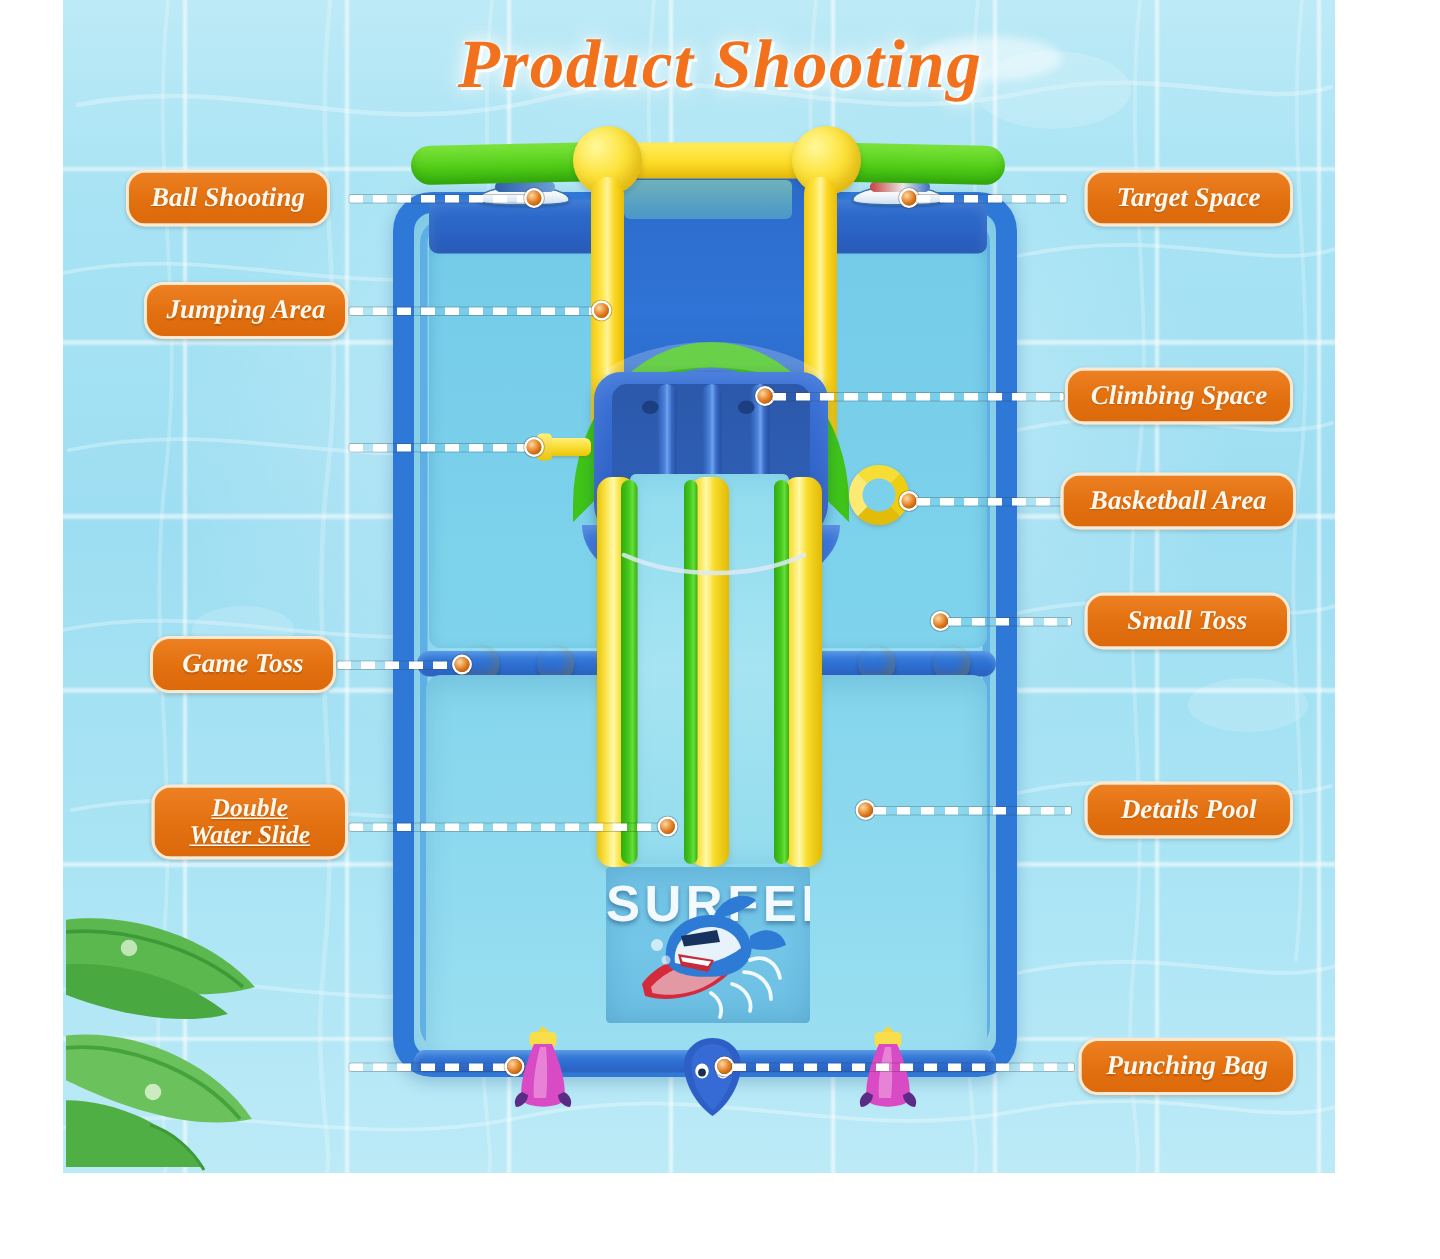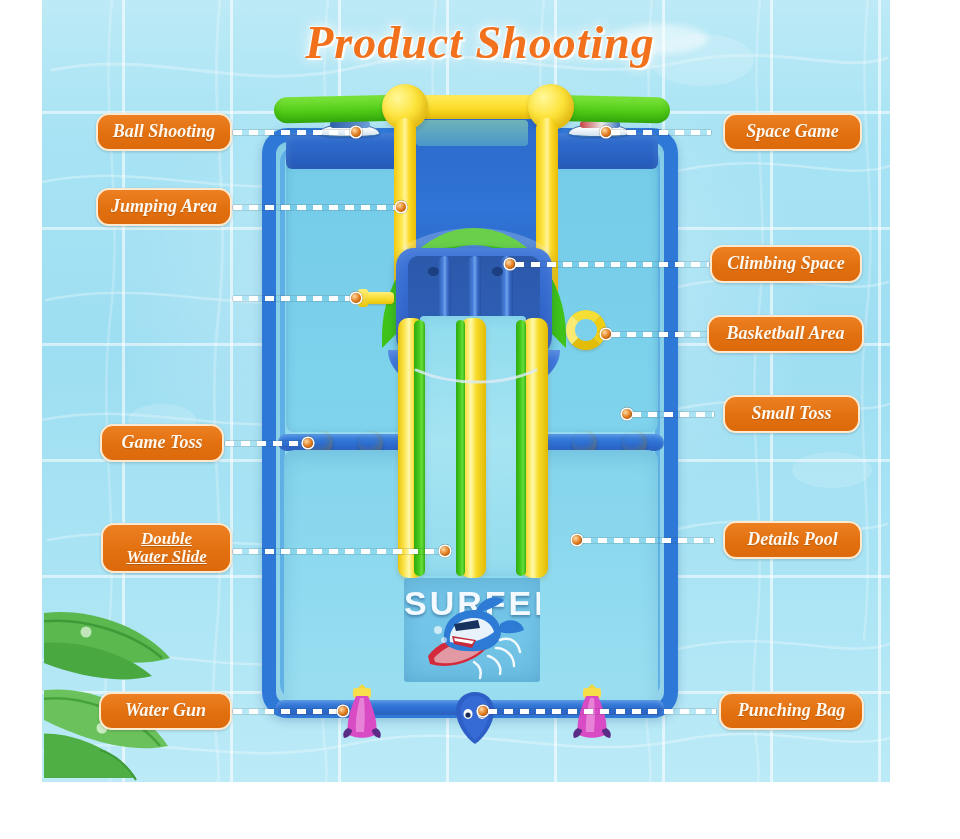--- a/index.html
+++ b/index.html
@@ -646,28 +646,27 @@
   </div>
   <div class="connector to-left" style="left:572px; top:537px; width:142px;">
     <div class="dot"></div>
     <div class="dash"></div>
   </div>
   <div class="connector to-left" style="left:478px; top:708px; width:238px;">
     <div class="dot"></div>
     <div class="dash"></div>
   </div>
 
-  <div class="callout" style="left:96px; top:113px; width:136px; height:38px;">Ball Shooting</div>
+  <div class="callout" style="left:84px; top:113px; width:136px; height:38px;">Ball Shooting</div>
   <div class="callout" style="left:96px; top:188px; width:136px; height:38px;">Jumping Area</div>
   <div class="callout" style="left:100px; top:424px; width:124px; height:38px;">Game Toss</div>
   <div class="callout two-line" style="left:101px; top:523px; width:131px; height:50px;">Double
 Water Slide</div>
-  <div class="callout" style="left:99px; top:692px; width:133px; height:38px;">Water Gun</div>
-
-  <div class="callout" style="left:723px; top:113px; width:139px; height:38px;">Space Game</div>
+
+  <div class="callout" style="left:723px; top:113px; width:139px; height:38px;">Target Space</div>
   <div class="callout" style="left:710px; top:245px; width:152px; height:38px;">Climbing Space</div>
   <div class="callout" style="left:707px; top:315px; width:157px; height:38px;">Basketball Area</div>
   <div class="callout" style="left:723px; top:395px; width:137px; height:38px;">Small Toss</div>
   <div class="callout" style="left:723px; top:521px; width:139px; height:38px;">Details Pool</div>
   <div class="callout" style="left:719px; top:692px; width:145px; height:38px;">Punching Bag</div>
 
   <div class="edge-fade-left"></div>
   <div class="edge-fade-right"></div>
   <div class="bottom-fade"></div>
 </div>

